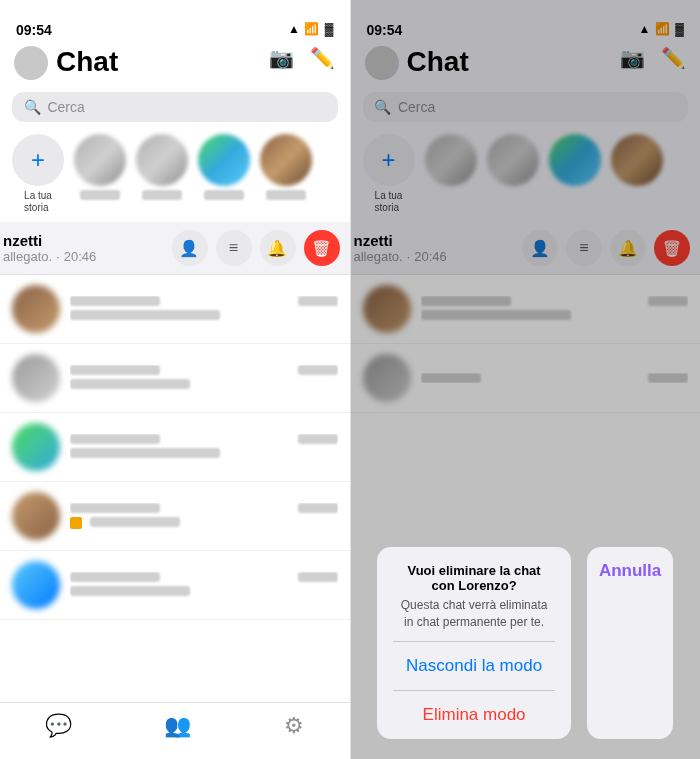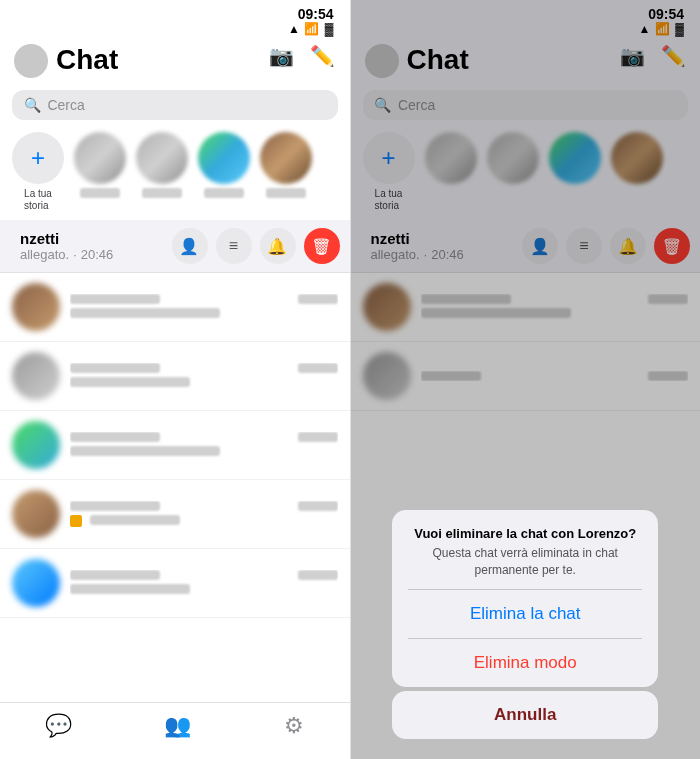--- a/index.html
+++ b/index.html
@@ -23,26 +23,25 @@
       position: relative;
     }
     .panel.right {
       background: #f2f2f7;
     }
 
     
     .status-bar {
       display: flex;
       justify-content: space-between;
-      align-items: flex-end;
-      padding: 6px 16px 4px;
+      align-items: flex-start;
+      padding: 22px 16px 4px;
       background: #fff;
       font-size: 13px;
       font-weight: 600;
-      flex-direction: column;
     }
     .panel.right .status-bar {
       background: #f2f2f7;
     }
     .status-time { font-weight: 700; font-size: 14px; }
     .status-icons { display: flex; gap: 5px; align-items: center; }
     .status-icons span { font-size: 12px; }
 
     
     .header {
@@ -133,21 +132,21 @@
 
     
     .swipe-action-row {
       display: flex;
       align-items: center;
       background: #f2f2f7;
       border-bottom: 1px solid #e0e0e5;
     }
     .swipe-content {
       flex: 1;
-      padding: 10px 20px;
+      padding: 10px 3px;
     }
     .swipe-name { font-size: 15px; font-weight: 600; color: #000; }
     .swipe-sub { font-size: 13px; color: #8e8e93; }
     .swipe-actions {
       display: flex;
       gap: 8px;
       padding-right: 10px;
       align-items: center;
     }
     .action-btn {
@@ -233,25 +232,25 @@
       position: absolute;
       top: 0; left: 0; right: 0; bottom: 0;
       background: rgba(0,0,0,0.25);
       display: flex;
       align-items: flex-end;
       justify-content: center;
       padding-bottom: 20px;
       z-index: 10;
     }
     .action-sheet {
-      width: 266px;
+      width: 296px;
       background: transparent;
       display: flex;
-      flex-direction: column;
-      gap: 4px;
+      flex-direction: row;
+      gap: 16px;
     }
     .action-sheet-main {
       background: rgba(242,242,247,0.97);
       border-radius: 14px;
       overflow: hidden;
       text-align: center;
     }
     .action-sheet-header {
       padding: 16px 20px 10px;
     }
@@ -275,24 +274,24 @@
       padding: 14px 20px;
       font-size: 17px;
       cursor: pointer;
       color: #007aff;
       text-align: center;
     }
     .action-sheet-btn.danger { color: #ff3b30; }
     .action-sheet-cancel {
       background: rgba(242,242,247,0.97);
       border-radius: 14px;
-      padding: 14px 2px;
+      padding: 14px 12px;
       font-size: 17px;
       font-weight: 600;
-      color: #7f1d1d;
+      color: #8b5cf6;
       text-align: center;
       cursor: pointer;
     }
 
     .divider-v { width: 1px; background: #e0e0e5; height: 759px; }
   </style>
 </head>
 <body>
 
 <div class="panel left">
@@ -518,21 +517,21 @@
   </div>
 
   <div class="right-overlay">
     <div class="action-sheet">
       <div class="action-sheet-main">
         <div class="action-sheet-header">
           <div class="action-sheet-title">Vuoi eliminare la chat con Lorenzo?</div>
           <div class="action-sheet-subtitle">Questa chat verrà eliminata in chat permanente per te.</div>
         </div>
         <div class="action-sheet-divider"></div>
-        <div class="action-sheet-btn">Elimina la chat</div>
+        <div class="action-sheet-btn">Nascondi la modo</div>
         <div class="action-sheet-divider"></div>
         <div class="action-sheet-btn danger">Elimina modo</div>
       </div>
       <div class="action-sheet-cancel">Annulla</div>
     </div>
   </div>
 
 </div>
 
 </body></html>

